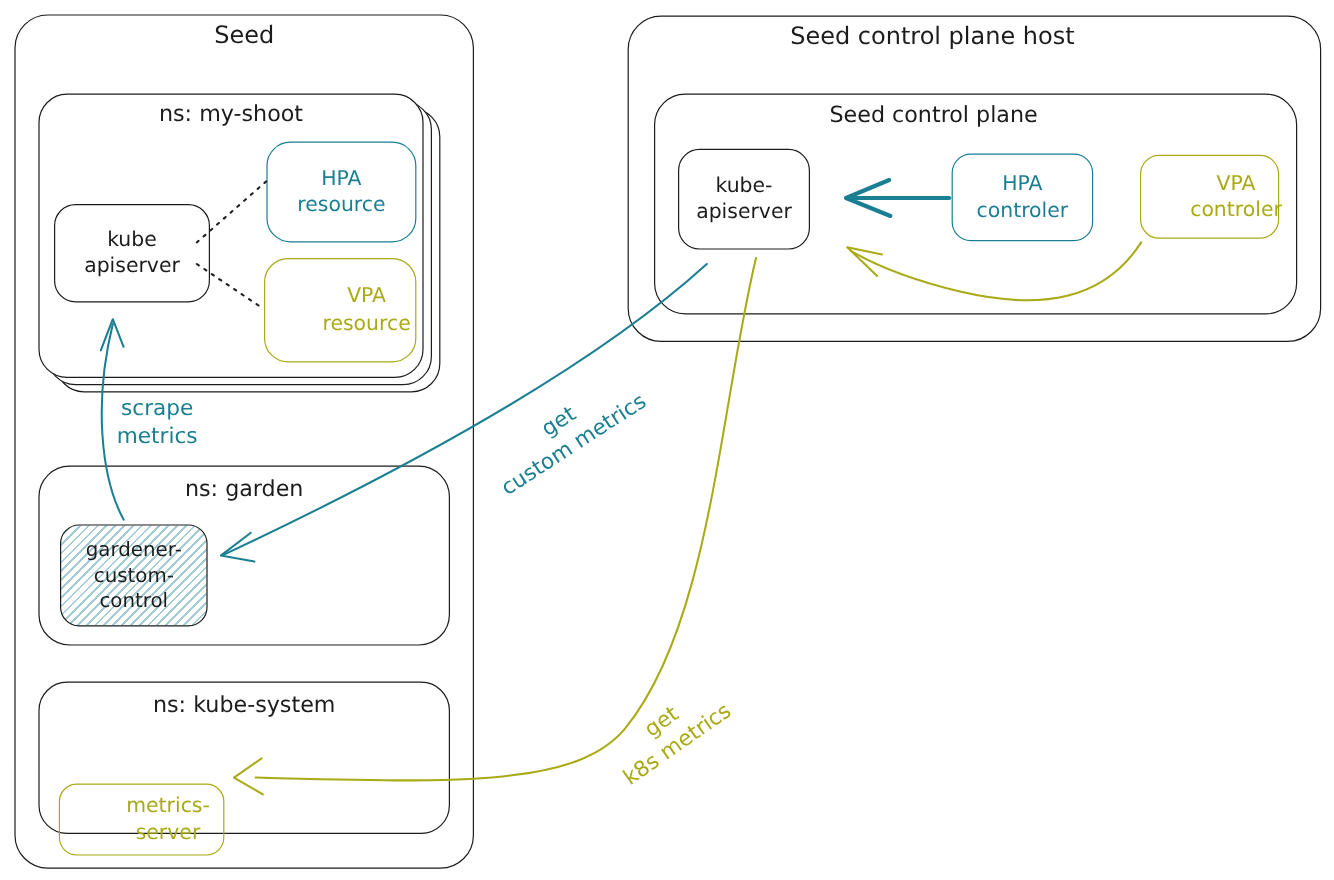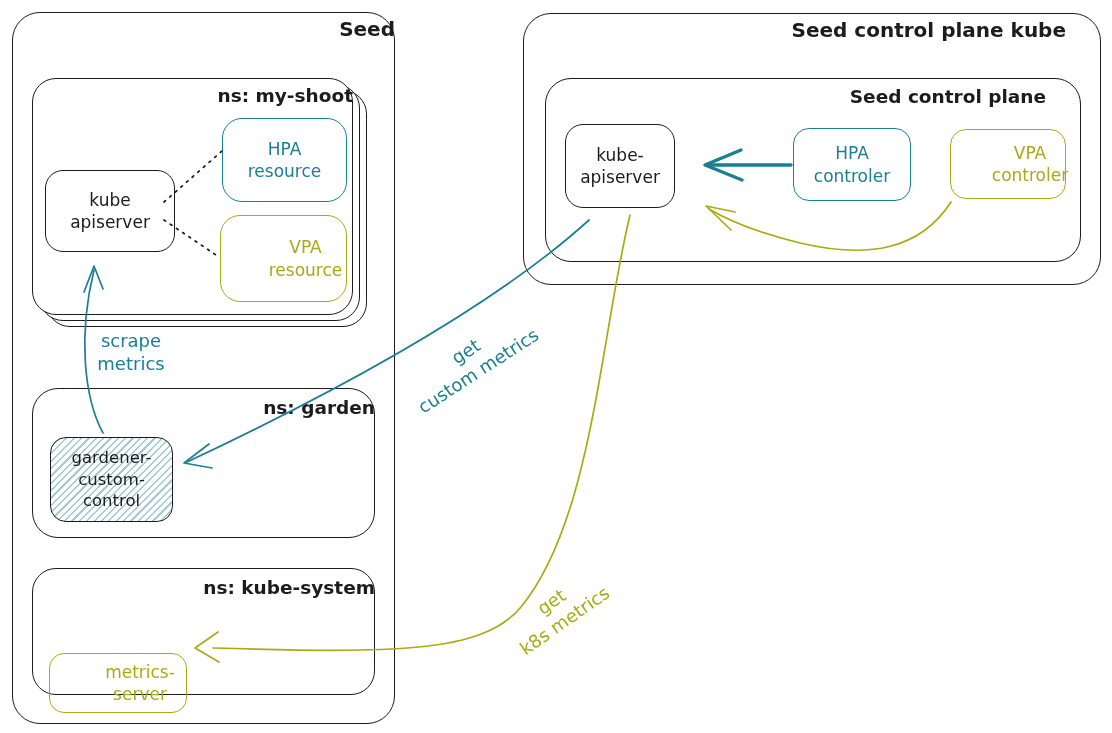--- a/index.html
+++ b/index.html
@@ -17,21 +17,21 @@
   .stack{position:absolute;border:1.6px solid var(--ink);border-radius:24px;background:#fff;box-sizing:border-box;}
 
   .node{position:absolute;border:1.6px solid var(--ink);border-radius:18px;display:flex;align-items:center;justify-content:center;text-align:center;white-space:pre-line;font-size:17px;line-height:1.32;box-sizing:border-box;background:transparent;}
   .node.teal{border-color:var(--teal);color:var(--teal);}
   .node.olive{border-color:var(--olive);color:var(--olive);padding-left:44px;}
   .node.hatched{
     background-image:repeating-linear-gradient(135deg, var(--hatch) 0px, var(--hatch) 1.6px, transparent 1.6px, transparent 5.2px);
     color:var(--ink);font-size:16.5px;border-radius:16px;
   }
 
-  .title{position:absolute;text-align:right;font-size:18.5px;white-space:pre;font-weight:bold;}
+  .title{position:absolute;text-align:center;font-size:18.5px;white-space:pre;}
   .title.big{font-size:20px;}
 
   .edge-label{position:absolute;white-space:pre-line;text-align:center;font-size:18px;line-height:1.28;}
   .edge-label.teal{color:var(--teal);}
   .edge-label.olive{color:var(--olive);}
   .rot33{transform:rotate(-33deg);}
   .rot35{transform:rotate(-35deg);}
 
   svg.edges{position:absolute;left:0;top:0;pointer-events:none;}
   svg.edges path, svg.edges line{fill:none;stroke-linecap:round;stroke-linejoin:round;}
@@ -67,21 +67,21 @@
   <div class="node hatched" style="left:50px;top:437px;width:123px;height:85px;">gardener-
 custom-
 control</div>
 
   <div class="box inner" style="left:32px;top:568px;width:343px;height:127px;"></div>
   <div class="title" style="left:32px;top:577px;width:343px;">ns: kube-system</div>
   <div class="node olive" style="left:49px;top:617px;width:138px;height:60px;border-radius:15px;margin-top:36px;">metrics-
 server</div>
 
   <div class="box" style="left:523px;top:13px;width:578px;height:272px;"></div>
-  <div class="title big" style="left:488px;top:18px;width:578px;">Seed control plane kube</div>
+  <div class="title big" style="left:488px;top:18px;width:578px;">Seed control plane host</div>
 
   <div class="box inner" style="left:545px;top:78px;width:536px;height:184px;border-radius:26px;"></div>
   <div class="title" style="left:510px;top:86px;width:536px;">Seed control plane</div>
 
   <div class="node" style="left:565px;top:124px;width:110px;height:84px;">kube-
 apiserver</div>
   <div class="node teal" style="left:793px;top:128px;width:118px;height:73px;border-radius:16px;">HPA
 controler</div>
   <div class="node olive" style="left:950px;top:129px;width:116px;height:70px;border-radius:16px;">VPA
 controler</div>

